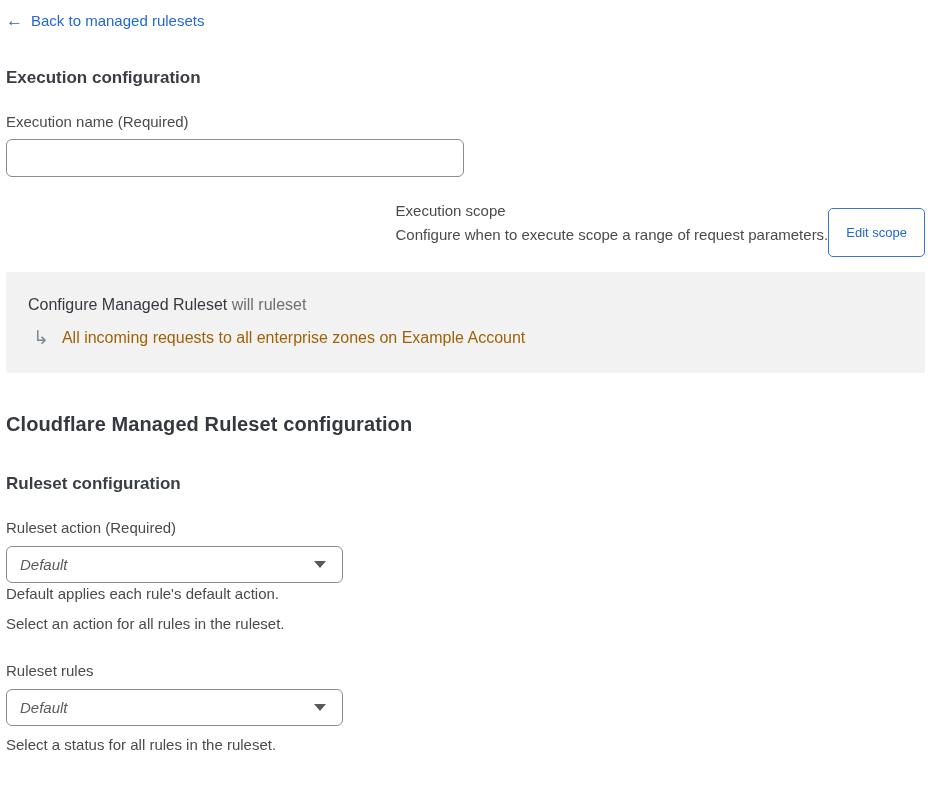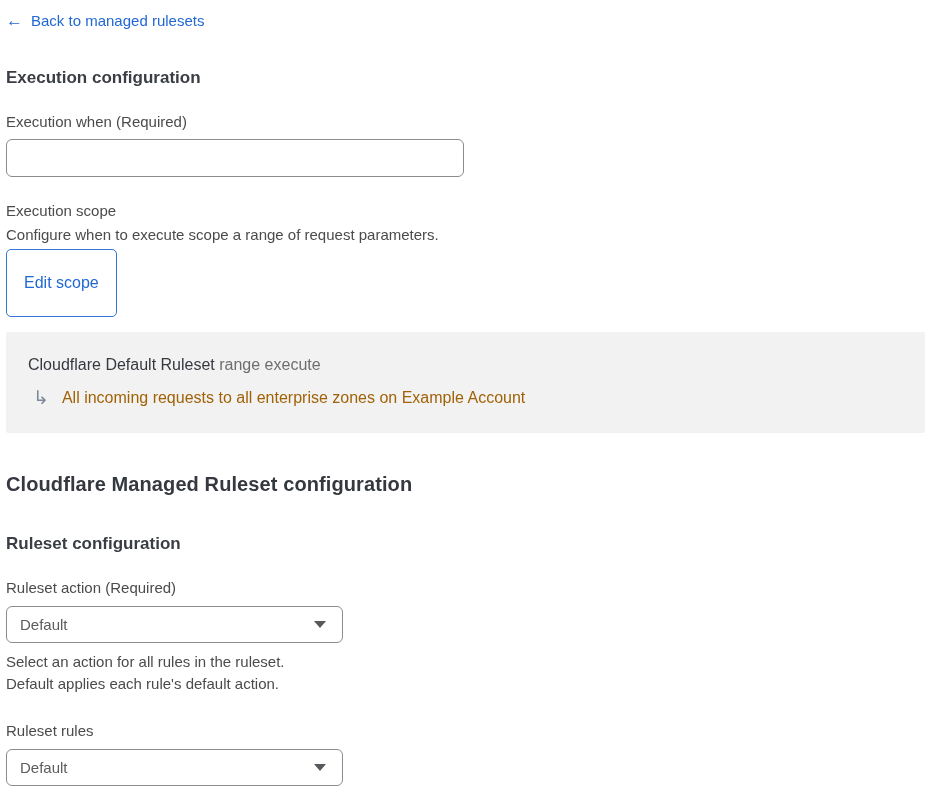--- a/index.html
+++ b/index.html
@@ -65,33 +65,32 @@
     outline: none;
     display: block;
   }
 
   
   .scope-row {
     margin-top: 25px;
     display: flex;
     justify-content: flex-end;
     align-items: flex-start;
-    flex-direction: column;
   }
   .scope-text .scope-label { font-size: 15px; color: #4b4b4b; }
   .scope-text .scope-desc  { font-size: 15px; color: #4b4b4b; margin-top: 7px; }
   .edit-scope-btn {
     margin-top: 6px;
     background: #ffffff;
     border: 1px solid #3276d6;
     border-radius: 5px;
     color: #2268d3;
     font-family: inherit;
-    font-size: 16px;
-    padding: 24px 17px;
+    font-size: 13px;
+    padding: 16px 17px;
     cursor: pointer;
     white-space: nowrap;
   }
 
   
   .summary-box {
     margin-top: 15px;
     background: #f2f2f2;
     border-radius: 2px;
     padding: 24px 22px 26px 22px;
@@ -132,20 +131,21 @@
     width: 337px;
     height: 37px;
     border: 1px solid #8c8c8c;
     border-radius: 6px;
     background: #ffffff;
     display: flex;
     align-items: center;
     justify-content: space-between;
     padding: 0 16px 0 13px;
     cursor: pointer;
+    font-style: italic;
   }
   .select-box .select-value { font-size: 15px; color: #5c5c5c; }
   .select-box .caret {
     width: 0; height: 0;
     border-left: 6px solid transparent;
     border-right: 6px solid transparent;
     border-top: 7px solid #555a5f;
   }
 
   .help-text { font-size: 15px; color: #4b4b4b; margin-top: 8px; line-height: 22px; }
@@ -157,52 +157,52 @@
 <div class="page">
 
   <a class="back-link">
     <span class="arrow">←</span>
     <span>Back to managed rulesets</span>
   </a>
 
 
   <h2 class="section-title">Execution configuration</h2>
 
-  <label class="field-label">Execution when (Required)</label>
+  <label class="field-label">Execution name (Required)</label>
   <input class="text-input" type="text" value="" style="">
 
   <div class="scope-row">
     <div class="scope-text">
       <div class="scope-label">Execution scope</div>
       <div class="scope-desc">Configure when to execute scope a range of request parameters.</div>
     </div>
     <button class="edit-scope-btn">Edit scope</button>
   </div>
 
   <div class="summary-box">
     <div class="summary-line1">
-      <span class="ruleset-name">Cloudflare Default Ruleset</span><span class="will-execute"> range execute</span>
+      <span class="ruleset-name">Configure Managed Ruleset</span><span class="will-execute"> will ruleset</span>
     </div>
     <div class="summary-line2">
       <span class="hook-arrow">↳</span>
       <span class="scope-sentence">All incoming requests to all enterprise zones on Example Account</span>
     </div>
   </div>
 
   <h1 class="config-title">Cloudflare Managed Ruleset configuration</h1>
 
   <h2 class="section-title">Ruleset configuration</h2>
 
   <label class="field-label">Ruleset action (Required)</label>
   <div class="select-box">
     <span class="select-value">Default</span>
     <span class="caret"></span>
   </div>
+  <div class="help-text second">Default applies each rule's default action.</div>
   <div class="help-text">Select an action for all rules in the ruleset.</div>
-  <div class="help-text second">Default applies each rule's default action.</div>
 
   <label class="field-label" style="margin-top: 27px;">Ruleset rules</label>
   <div class="select-box">
     <span class="select-value">Default</span>
     <span class="caret"></span>
   </div>
   <div class="help-text">Select a status for all rules in the ruleset.</div>
 
 </div>
 

